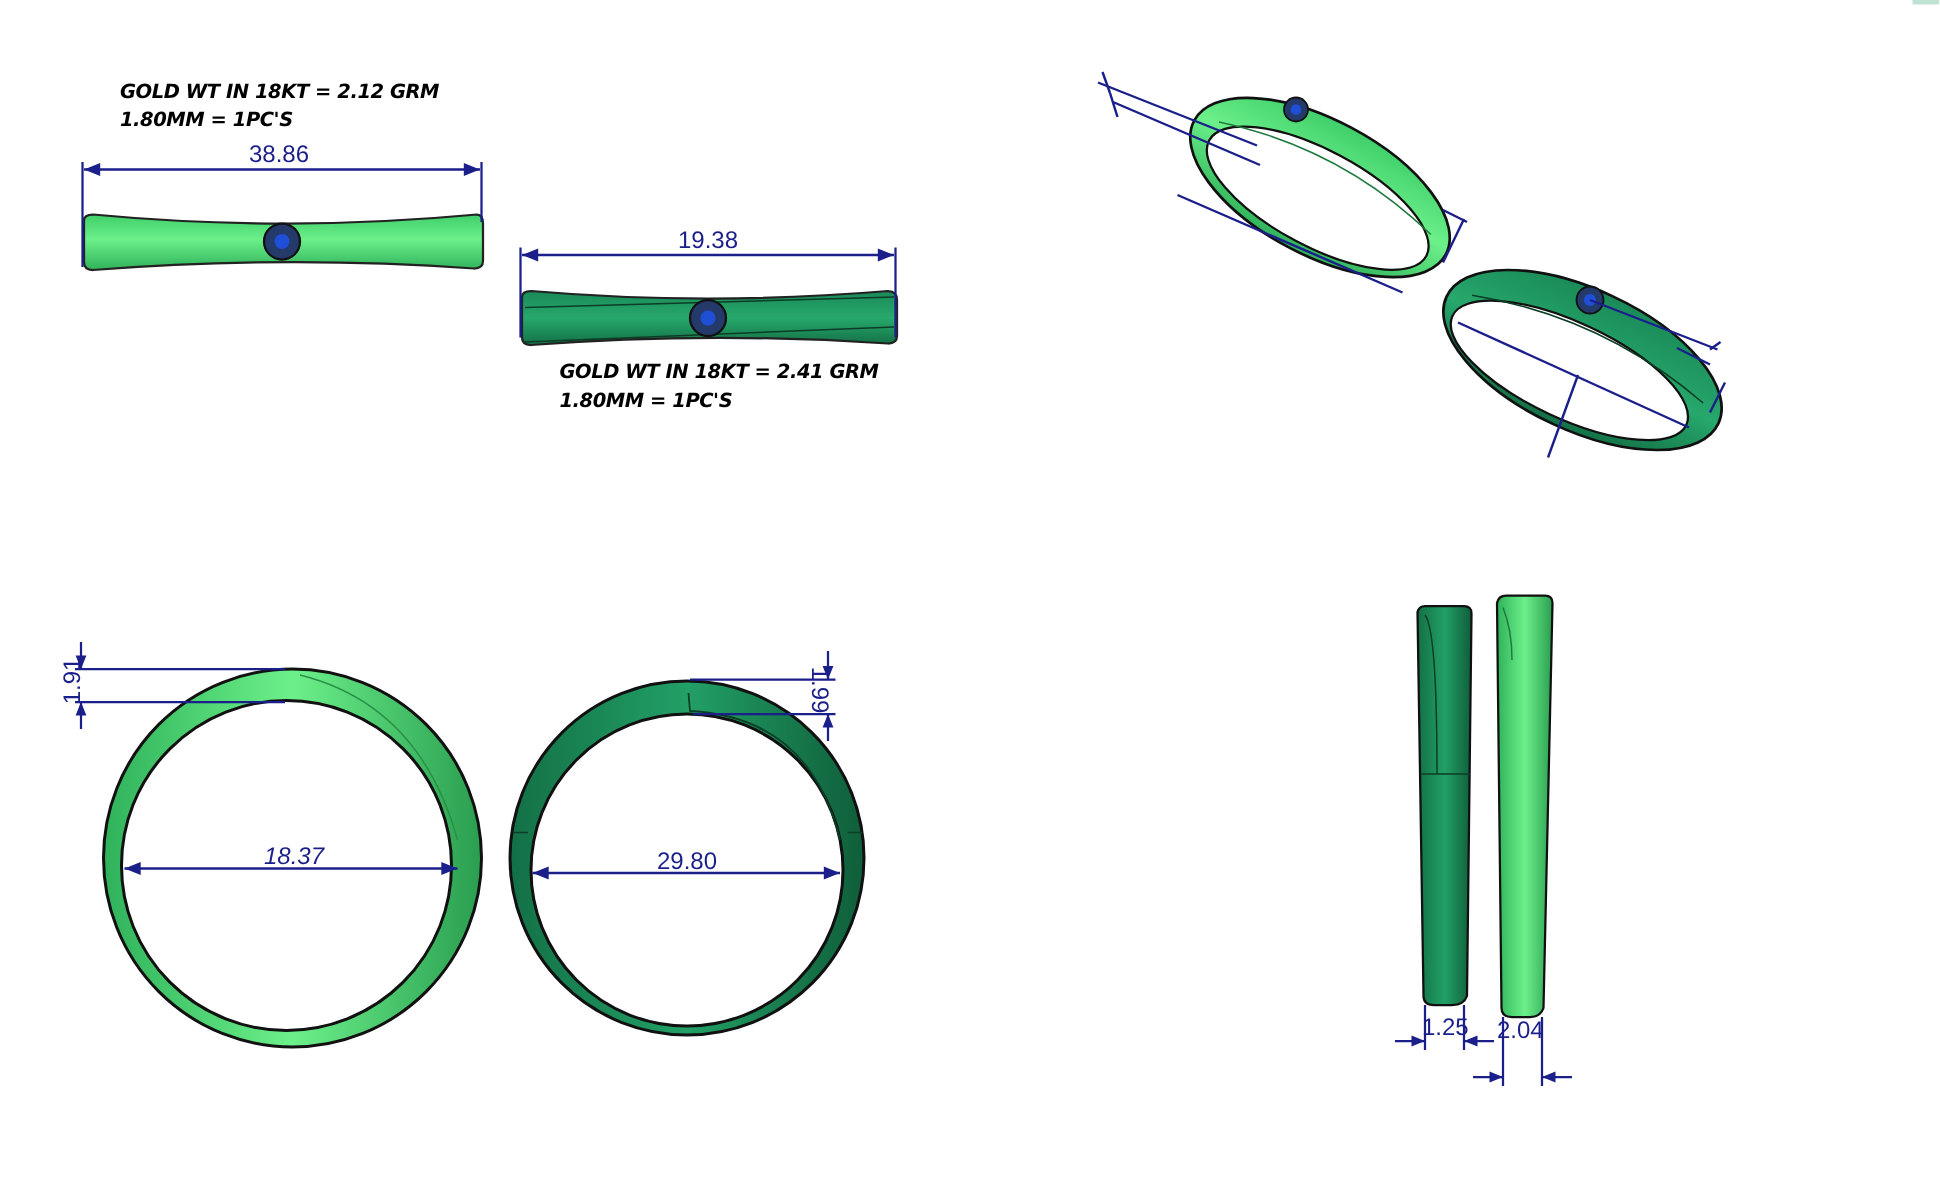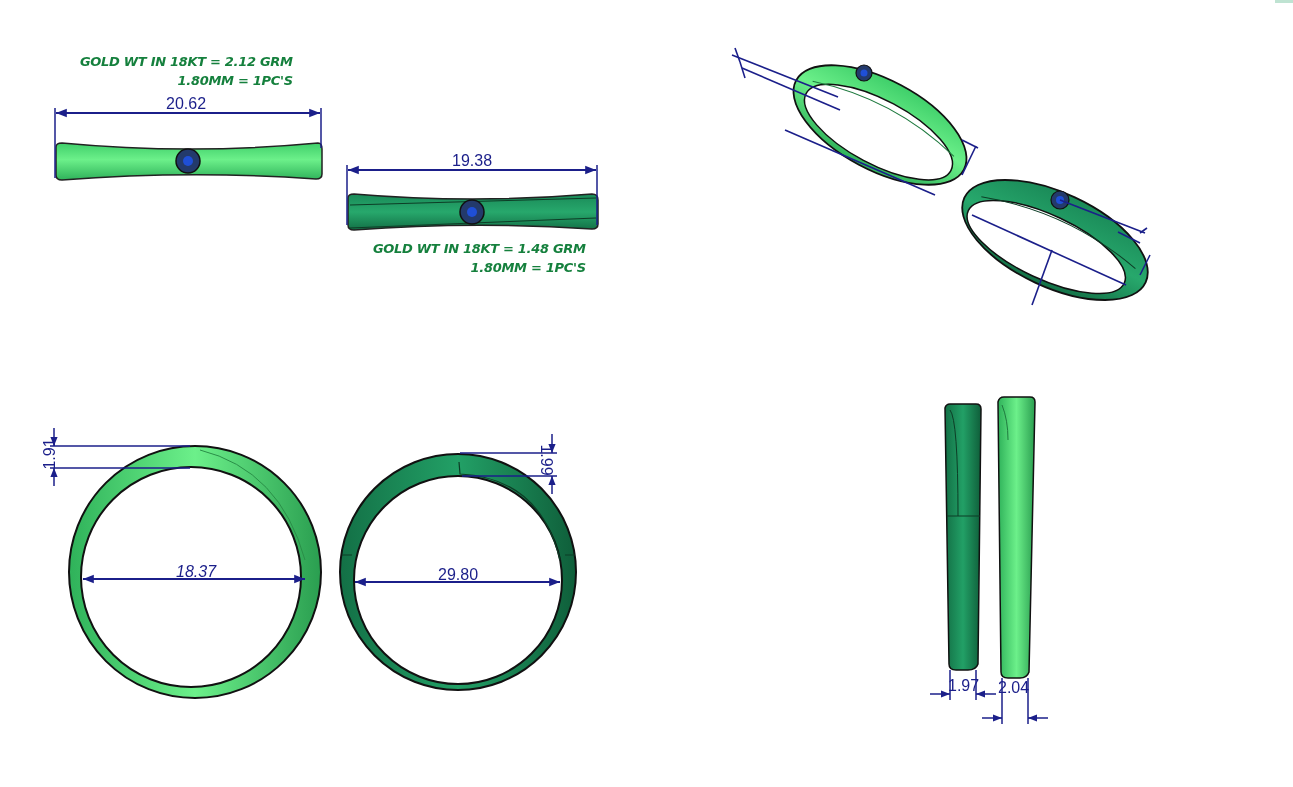--- a/index.html
+++ b/index.html
@@ -1,18 +1,18 @@
 <!DOCTYPE html>
 <html><head>
 <meta charset="utf-8">
 <style>
   html, body { margin: 0; padding: 0; background: #ffffff; }
   body { width: 1293px; height: 787px; position: relative; overflow: hidden; font-family: "Liberation Sans", sans-serif; }
   .canvas { position: absolute; left: 0; top: 0; width: 1293px; height: 787px; }
-  .note { position: absolute; font-family: "DejaVu Sans", sans-serif; font-weight: bold; font-style: italic; font-size: 13px; line-height: 19px; color: #15803d; letter-spacing: -0.3px; text-align: right; }
+  .note { position: absolute; font-family: "DejaVu Sans", sans-serif; font-weight: bold; font-style: italic; font-size: 13px; line-height: 19px; color: #000000; letter-spacing: -0.3px; }
   .dim { position: absolute; font-family: "Liberation Sans", sans-serif; font-size: 16px; color: #1b1f8a; line-height: 16px; }
   .dim.vert { transform: rotate(-90deg); transform-origin: center; }
   .corner { position: absolute; right: 0; top: 0; width: 18px; height: 3px; background: #bfe3d2; }
 </style>
 </head>
 <body>
 
 <svg class="canvas" viewBox="0 0 1293 787" xmlns="http://www.w3.org/2000/svg">
   <defs>
     <linearGradient id="lightBand" x1="0" y1="0" x2="0" y2="1">
@@ -141,26 +141,26 @@
     <line x1="982" y1="718" x2="1002" y2="718" stroke="#1b1f8a" stroke-width="1.5" marker-end="url(#arr)"></line>
     <line x1="1048" y1="718" x2="1028" y2="718" stroke="#1b1f8a" stroke-width="1.5" marker-end="url(#arr)"></line>
   </g>
 </svg>
 
 <div class="note" style="left:80px; top:52px;">
   <div>GOLD WT IN 18KT = 2.12 GRM</div>
   <div>1.80MM = 1PC'S</div>
 </div>
 <div class="note" style="left:373px; top:239px;">
-  <div>GOLD WT IN 18KT = 1.48 GRM</div>
+  <div>GOLD WT IN 18KT = 2.41 GRM</div>
   <div>1.80MM = 1PC'S</div>
 </div>
 
-<div class="dim" style="left:166px; top:96px;">20.62</div>
+<div class="dim" style="left:166px; top:96px;">38.86</div>
 <div class="dim" style="left:452px; top:153px;">19.38</div>
 <div class="dim" style="left:176px; top:564px;font-style:italic;">18.37</div>
 <div class="dim" style="left:438px; top:567px;">29.80</div>
 <div class="dim vert" style="left:34px; top:446px;">1.91</div>
 <div class="dim vert" style="left:530px; top:452px; transform: rotate(90deg);">1.99</div>
-<div class="dim" style="left:948px; top:678px;">1.97</div>
+<div class="dim" style="left:948px; top:678px;">1.25</div>
 <div class="dim" style="left:998px; top:680px;">2.04</div>
 
 <div class="corner"></div>
 
 </body></html>

